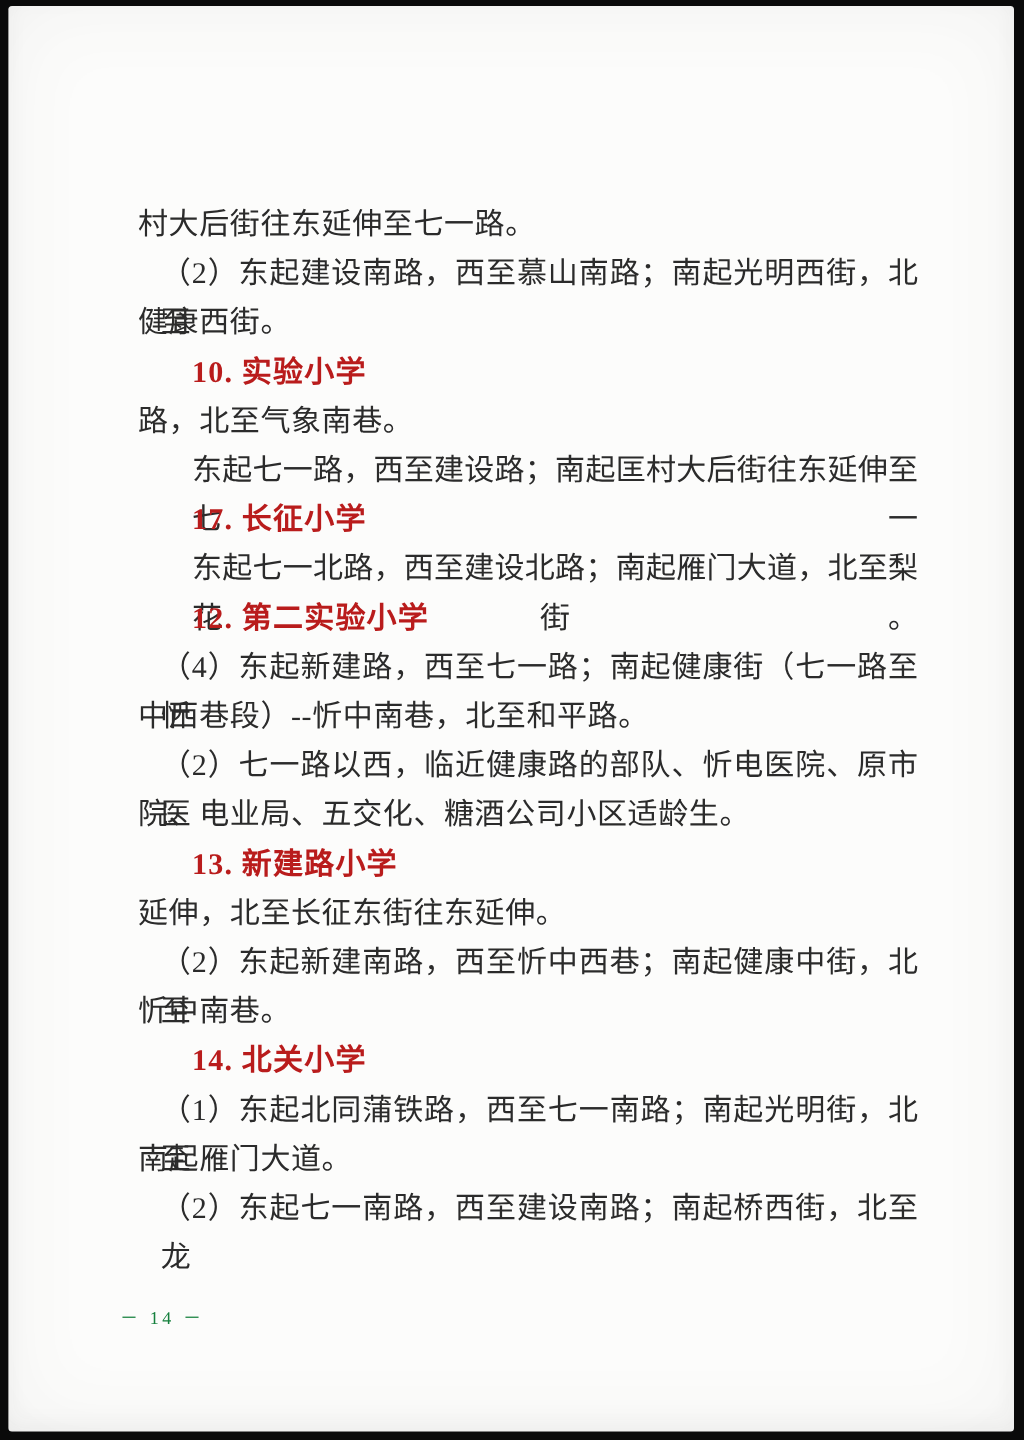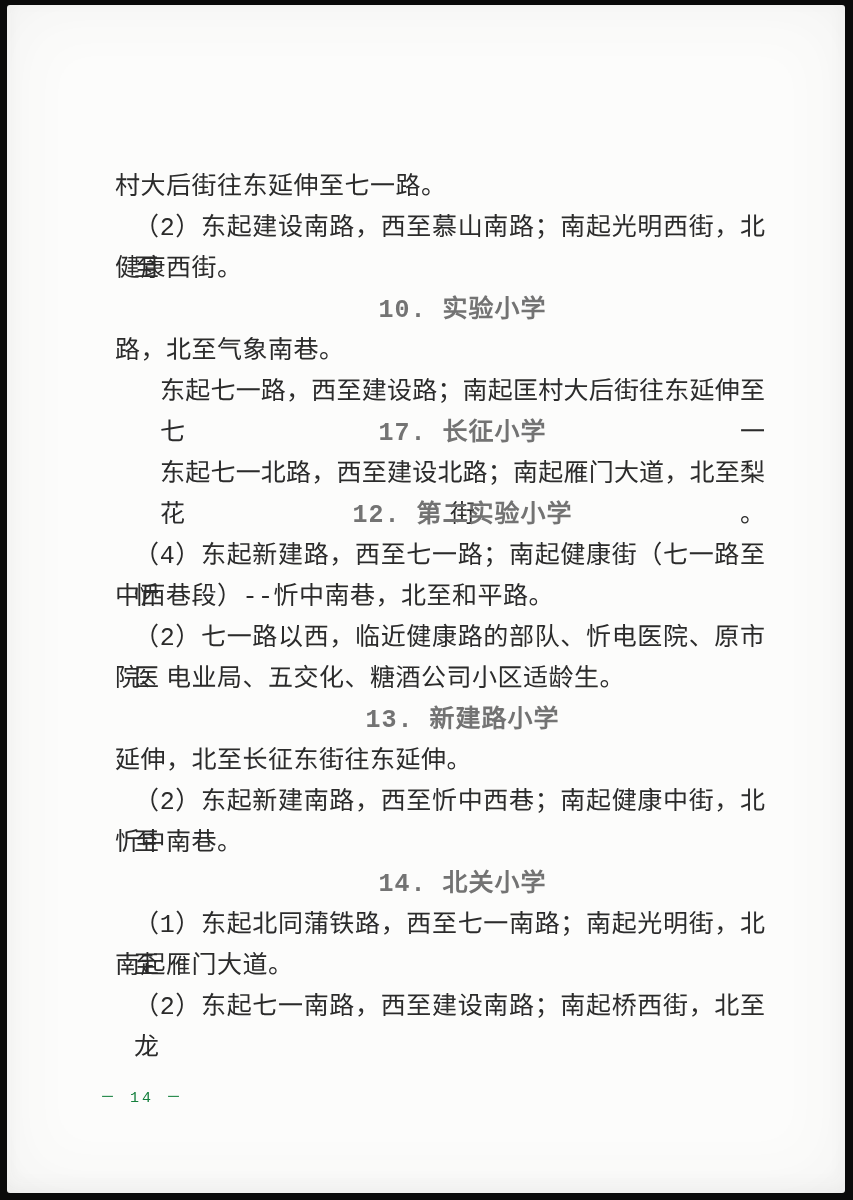--- a/index.html
+++ b/index.html
@@ -35,23 +35,22 @@
   .line {
     height: 41px;
     line-height: 41px;
     font-size: 25px;
     color: #2b2b2b;
     white-space: nowrap;
     letter-spacing: 0.5px;
   }
   .line.heading {
     font-weight: bold;
-    color: #737373;
+    color: #b91c1c;
     letter-spacing: 1px;
-    text-align: center;
   }
   .indent-none  { padding-left: 0; }
   .indent-para  { padding-left: 45px; }
   .indent-paren { padding-left: 19px; }
   .justify {
     white-space: normal;
     text-align: justify;
     text-align-last: justify;
     text-justify: inter-ideograph;
     letter-spacing: 0;
@@ -63,21 +62,21 @@
     font-size: 15px;
     line-height: 24px;
     color: #15803d;
     letter-spacing: 3px;
   }
 </style>
 </head>
 <body>
 
 <div class="viewport" style="background: rgb(10, 10, 10);">
-  <div class="page" style="background: rgb(252, 252, 251); font-family: Liberation Mono, monospace;">
+  <div class="page" style="background: rgb(252, 252, 251);">
     <div class="content" style="color: rgb(43, 43, 43);">
         <div class="line body indent-none">村大后街往东延伸至七一路。</div>
         <div class="line body indent-paren justify">（2）东起建设南路，西至慕山南路；南起光明西街，北至</div>
         <div class="line body indent-none">健康西街。</div>
         <div class="line heading indent-para">10. 实验小学</div>
         <div class="line body indent-none">路，北至气象南巷。</div>
         <div class="line body indent-para justify">东起七一路，西至建设路；南起匡村大后街往东延伸至七一</div>
         <div class="line heading indent-para">17. 长征小学</div>
         <div class="line body indent-para justify">东起七一北路，西至建设北路；南起雁门大道，北至梨花街。</div>
         <div class="line heading indent-para">12. 第二实验小学</div>

